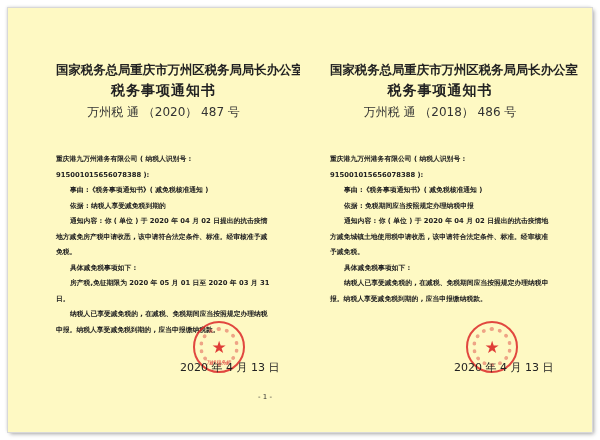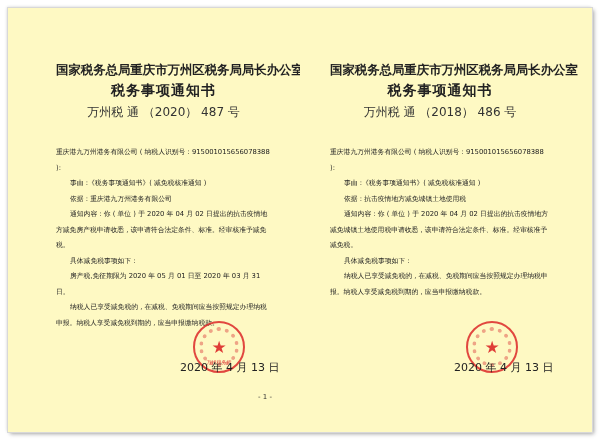--- a/index.html
+++ b/index.html
@@ -27,21 +27,21 @@
     white-space: nowrap; color: #222;
   }
   .title {
     font-family: Liberation Mono, monospace;
     font-size: 14px; font-weight: bold; text-align: center; margin-top: 3px;
     letter-spacing: 1px; color: #222;
   }
   .docno {
     font-size: 12px; text-align: center; margin-top: 4px; color: #333;
   }
-  .body { margin-top: 24px; font-size: 6.8px; line-height: 15.5px; color: #222; }
+  .body { margin-top: 31px; font-size: 6.8px; line-height: 15.5px; color: #222; font-weight: bold; }
   .body p { margin: 0; }
   .indent { text-indent: 14px; }
   .date {
     position: absolute; font-size: 11px; color: #222; white-space: nowrap;
   }
   .page.left .date { left: 172px; top: 352px; }
   .page.right .date { left: 154px; top: 352px; }
   .stamp {
     position: absolute; width: 52px; height: 52px; border-radius: 50%;
     border: 2px solid rgba(220,40,40,0.85); box-sizing: border-box;
@@ -68,21 +68,21 @@
 <div class="frame">
 
   <div class="page left">
     <div class="doc">
       <div class="org">国家税务总局重庆市万州区税务局局长办公室</div>
       <div class="title">税务事项通知书</div>
       <div class="docno">万州税 通 （2020） 487 号</div>
       <div class="body">
         <p>重庆港九万州港务有限公司 ( 纳税人识别号 : 915001015656078388 ):</p>
         <p class="indent">事由 :《税务事项通知书》( 减免税核准通知 )</p>
-        <p class="indent">依据 : 重庆港九万州港务有限公司</p>
+        <p class="indent">依据 : 纳税人享受减免税到期的</p>
         <p class="indent">通知内容 : 你 ( 单位 ) 于 2020 年 04 月 02 日提出的抗击疫情地方减免房产税申请收悉 , 该申请符合法定条件、标准。经审核准予减免税。</p>
         <p class="indent">具体减免税事项如下 :</p>
         <p class="indent">房产税,免征期限为 2020 年 05 月 01 日至 2020 年 03 月 31 日。</p>
         <p class="indent">纳税人已享受减免税的 , 在减税、免税期间应当按照规定办理纳税申报。纳税人享受减免税到期的 , 应当申报缴纳税款。</p>
       </div>
     </div>
     <div class="stamp">
       <span class="star">★</span>
       <span class="stamp-label">万州税务所</span>
     </div>
@@ -91,21 +91,21 @@
   </div>
 
   <div class="page right">
     <div class="doc">
       <div class="org">国家税务总局重庆市万州区税务局局长办公室</div>
       <div class="title">税务事项通知书</div>
       <div class="docno">万州税 通 （2018） 486 号</div>
       <div class="body">
         <p>重庆港九万州港务有限公司 ( 纳税人识别号 : 915001015656078388 ):</p>
         <p class="indent">事由 :《税务事项通知书》( 减免税核准通知 )</p>
-        <p class="indent">依据 : 抗击疫情地方减免城镇土地使用税</p>
+        <p class="indent">依据 : 免税期间应当按照规定办理纳税申报</p>
         <p class="indent">通知内容 : 你 ( 单位 ) 于 2020 年 04 月 02 日提出的抗击疫情地方减免城镇土地使用税申请收悉 , 该申请符合法定条件、标准。经审核准予减免税。</p>
         <p class="indent">具体减免税事项如下 :</p>
         <p class="indent">纳税人已享受减免税的 , 在减税、免税期间应当按照规定办理纳税申报。纳税人享受减免税到期的 , 应当申报缴纳税款。</p>
       </div>
     </div>
     <div class="stamp">
       <span class="star">★</span>
     </div>
     <div class="date">2020 年 4 月 13 日</div>
   </div>

